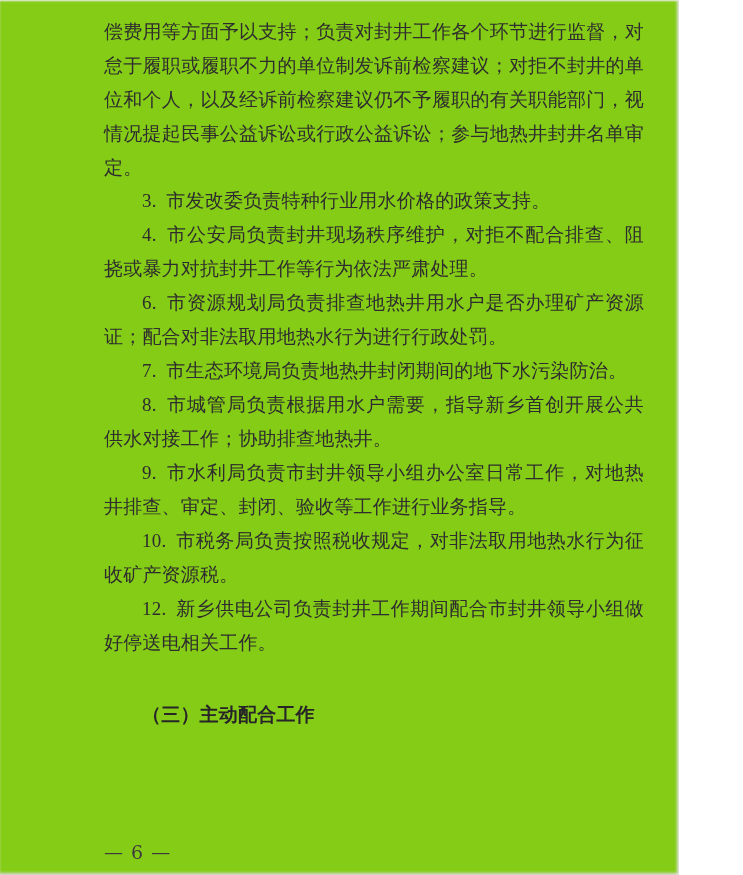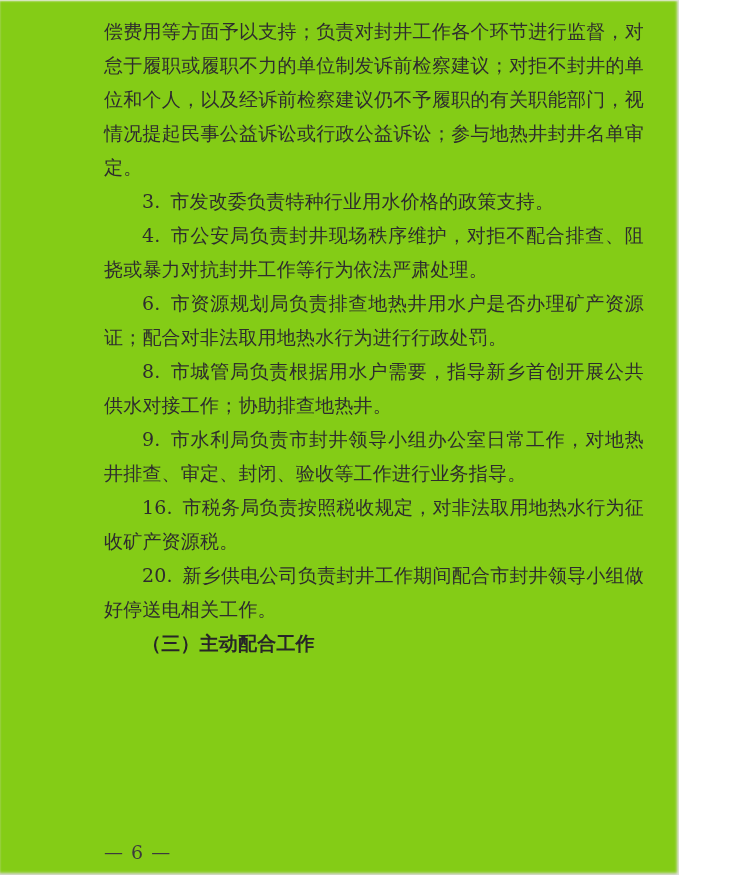--- a/index.html
+++ b/index.html
@@ -32,44 +32,47 @@
     text-justify: inter-ideograph;
     letter-spacing: 0.2px;
   }
   .para {
     margin: 0;
     padding: 0;
     text-indent: 0;
   }
   .para.item {
     text-indent: 2em;
+    font-family: Liberation Serif, serif;
   }
   .para.heading {
     text-indent: 2em;
     font-weight: 700;
     color: #272528;
+    margin-top: 37px;
   }
   .page-number {
     position: absolute;
     left: 104px;
     bottom: 12px;
     font-size: 19px;
     color: #3c3a3d;
     letter-spacing: 1px;
   }
 </style>
 </head>
 <body>
 
 <div class="page">
   <div class="body-text">
       <p class="para continuation">偿费用等方面予以支持；负责对封井工作各个环节进行监督，对怠于履职或履职不力的单位制发诉前检察建议；对拒不封井的单位和个人，以及经诉前检察建议仍不予履职的有关职能部门，视情况提起民事公益诉讼或行政公益诉讼；参与地热井封井名单审定。</p>
       <p class="para item">3. 市发改委负责特种行业用水价格的政策支持。</p>
       <p class="para item">4. 市公安局负责封井现场秩序维护，对拒不配合排查、阻挠或暴力对抗封井工作等行为依法严肃处理。</p>
       <p class="para item">6. 市资源规划局负责排查地热井用水户是否办理矿产资源证；配合对非法取用地热水行为进行行政处罚。</p>
+      <p class="para item">7. 市生态环境局负责地热井封闭期间的地下水污染防治。</p>
       <p class="para item">8. 市城管局负责根据用水户需要，指导新乡首创开展公共供水对接工作；协助排查地热井。</p>
       <p class="para item">9. 市水利局负责市封井领导小组办公室日常工作，对地热井排查、审定、封闭、验收等工作进行业务指导。</p>
-      <p class="para item">16. 市税务局负责按照税收规定，对非法取用地热水行为征收矿产资源税。</p>
-      <p class="para item">20. 新乡供电公司负责封井工作期间配合市封井领导小组做好停送电相关工作。</p>
+      <p class="para item">10. 市税务局负责按照税收规定，对非法取用地热水行为征收矿产资源税。</p>
+      <p class="para item">12. 新乡供电公司负责封井工作期间配合市封井领导小组做好停送电相关工作。</p>
       <p class="para heading">（三）主动配合工作</p>
     </div>
   <div class="page-number">— 6 —</div>
 </div>
 
 </body></html>

